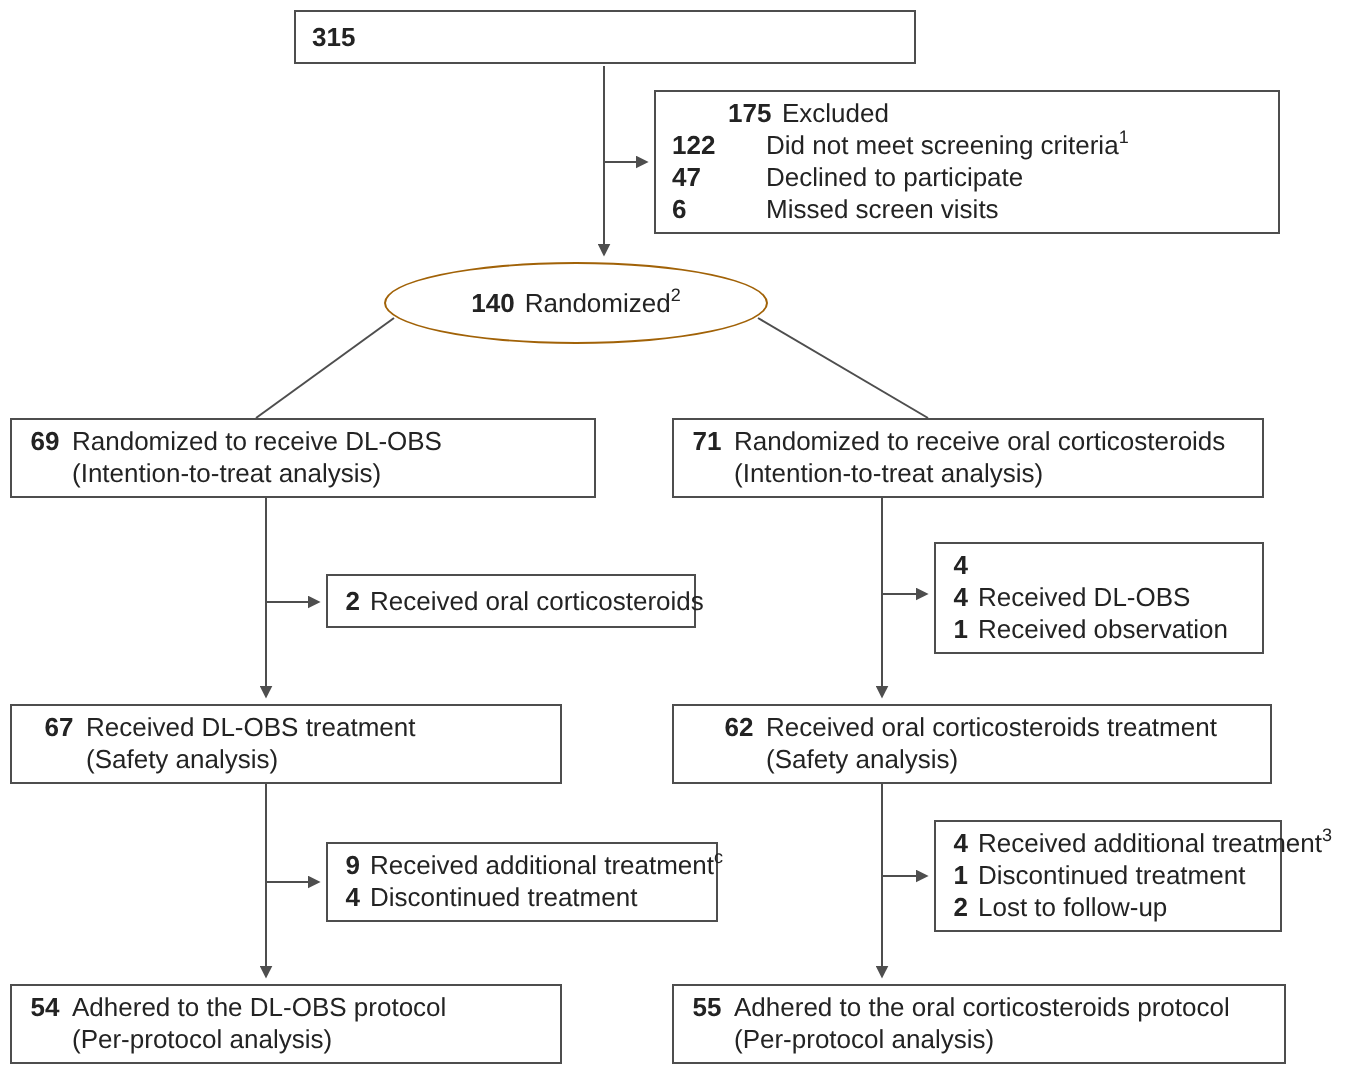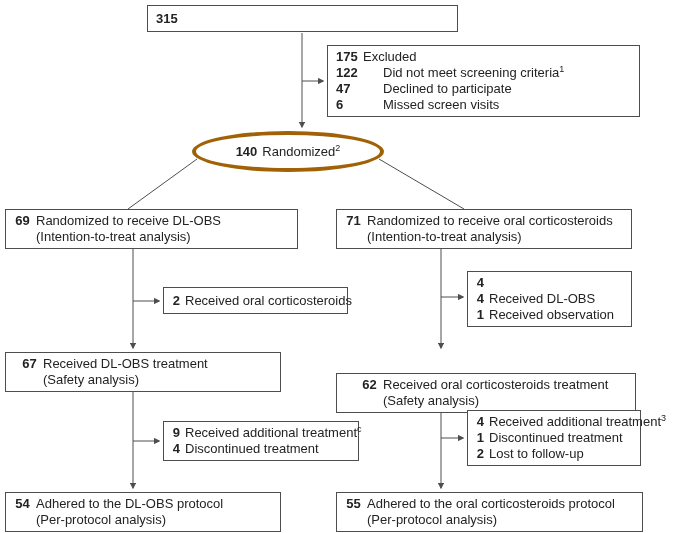--- a/index.html
+++ b/index.html
@@ -16,28 +16,28 @@
   .box{
     position:absolute;
     background:#ffffff;
     border:1px solid #4e4e4e;
     padding:3px 8px;
     box-sizing:border-box;
   }
   .ellipse{
     position:absolute;
     background:#ffffff;
-    border:4px solid #a16207;
+    border:1px solid #a16207;
     border-radius:50%;
     box-sizing:border-box;
     display:flex;align-items:center;justify-content:center;
   }
   .row{display:flex;gap:5px;}
   .n{font-weight:bold;flex:none;white-space:nowrap;}
-  .n.first{min-width:22px;}
+  .n.first{min-width:22px;margin-left:28px;}
   .n.sub{min-width:42px;text-align:left;}
   .n.s1{min-width:8px;text-align:right;}
   .n.s2{min-width:17px;text-align:center;}
   .t{white-space:nowrap;}
   sup{font-size:9px;line-height:0;}
   .pad1{padding:5px 8px 4px 8px;}
 </style>
 </head>
 <body>
 
@@ -144,21 +144,21 @@
   <div class="box" style="left:5px;top:352px;width:276px;padding-left:15px;">
     <div class="row">
       <span class="n s2">67</span>
       <div>
         <div>Received DL-OBS treatment</div>
         <div>(Safety analysis)</div>
       </div>
     </div>
   </div>
 
-  <div class="box" style="left:336px;top:373px;width:300px;padding-left:24px;">
+  <div class="box" style="left:336px;top:352px;width:300px;padding-left:24px;">
     <div class="row">
       <span class="n s2">62</span>
       <div>
         <div>Received oral corticosteroids treatment</div>
         <div>(Safety analysis)</div>
       </div>
     </div>
   </div>
 
   <div class="box" style="left:163px;top:421px;width:196px;">

